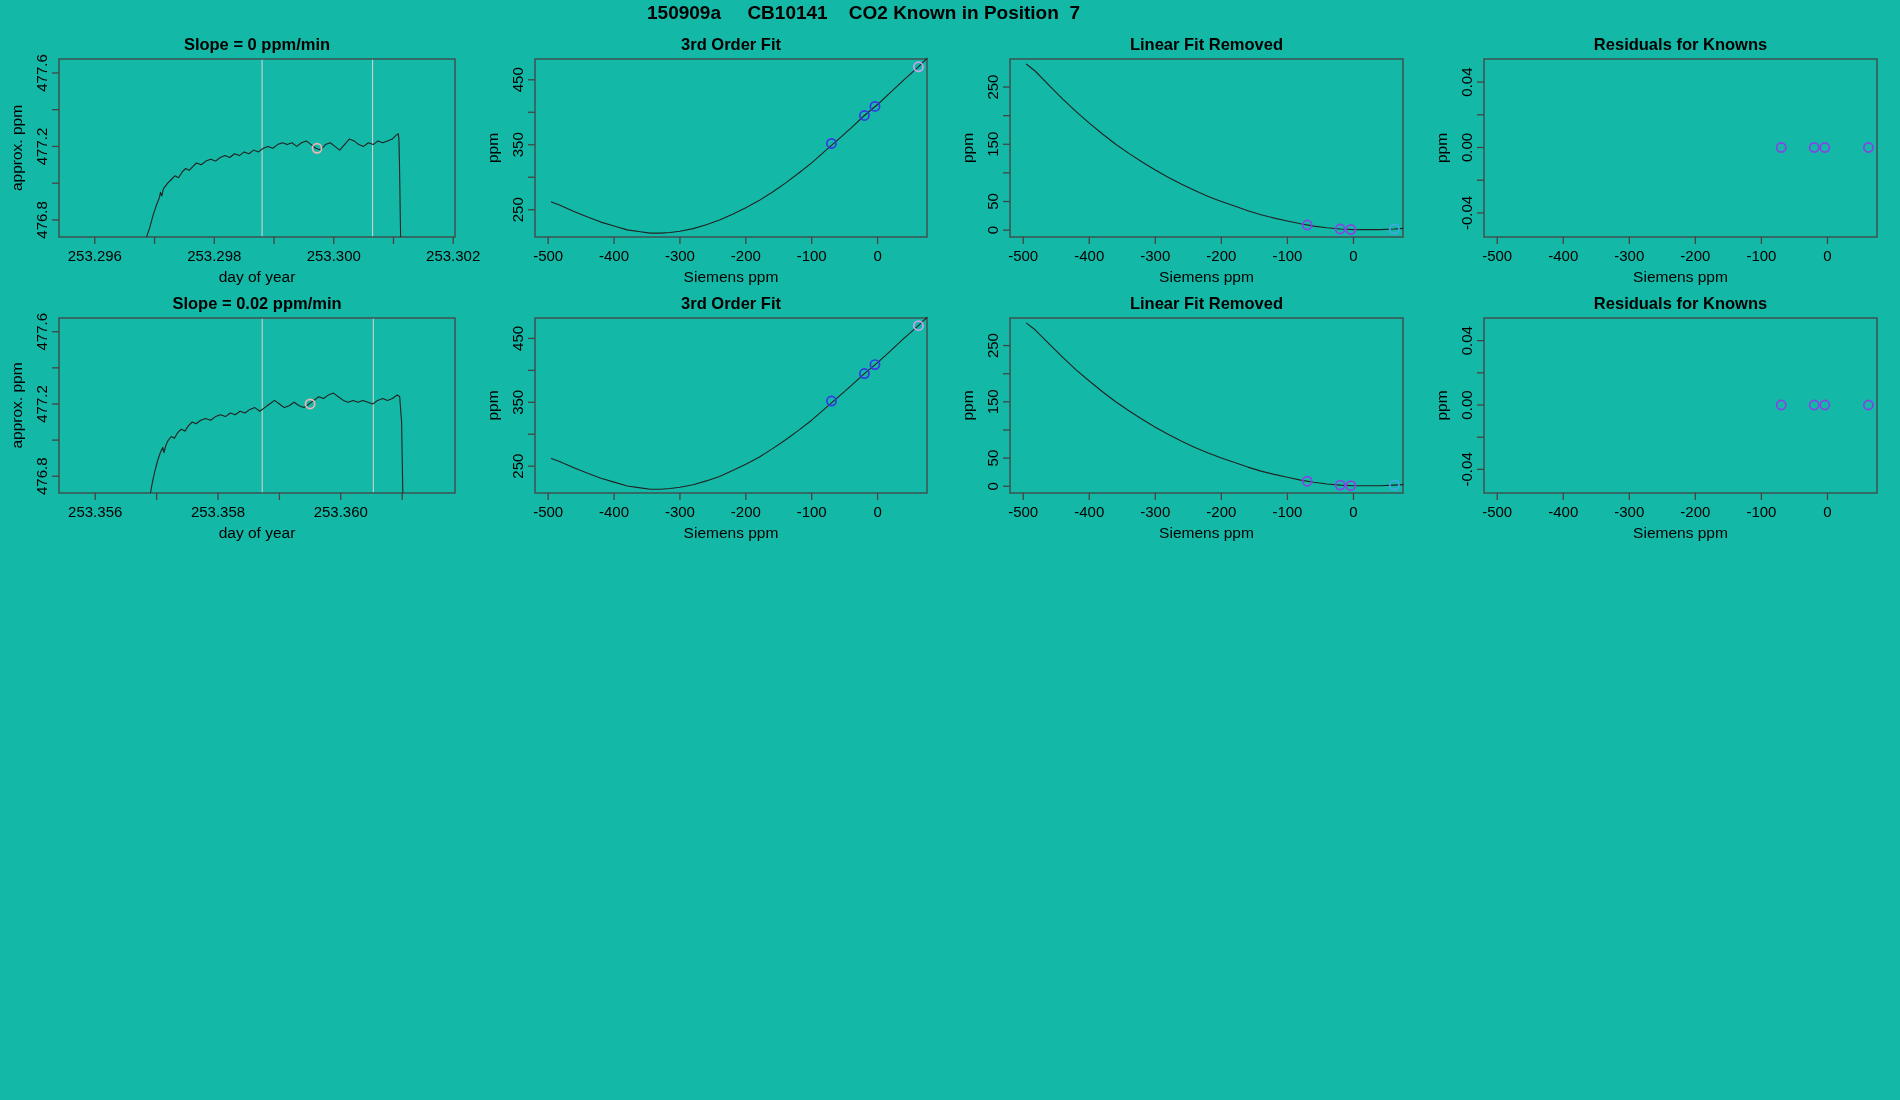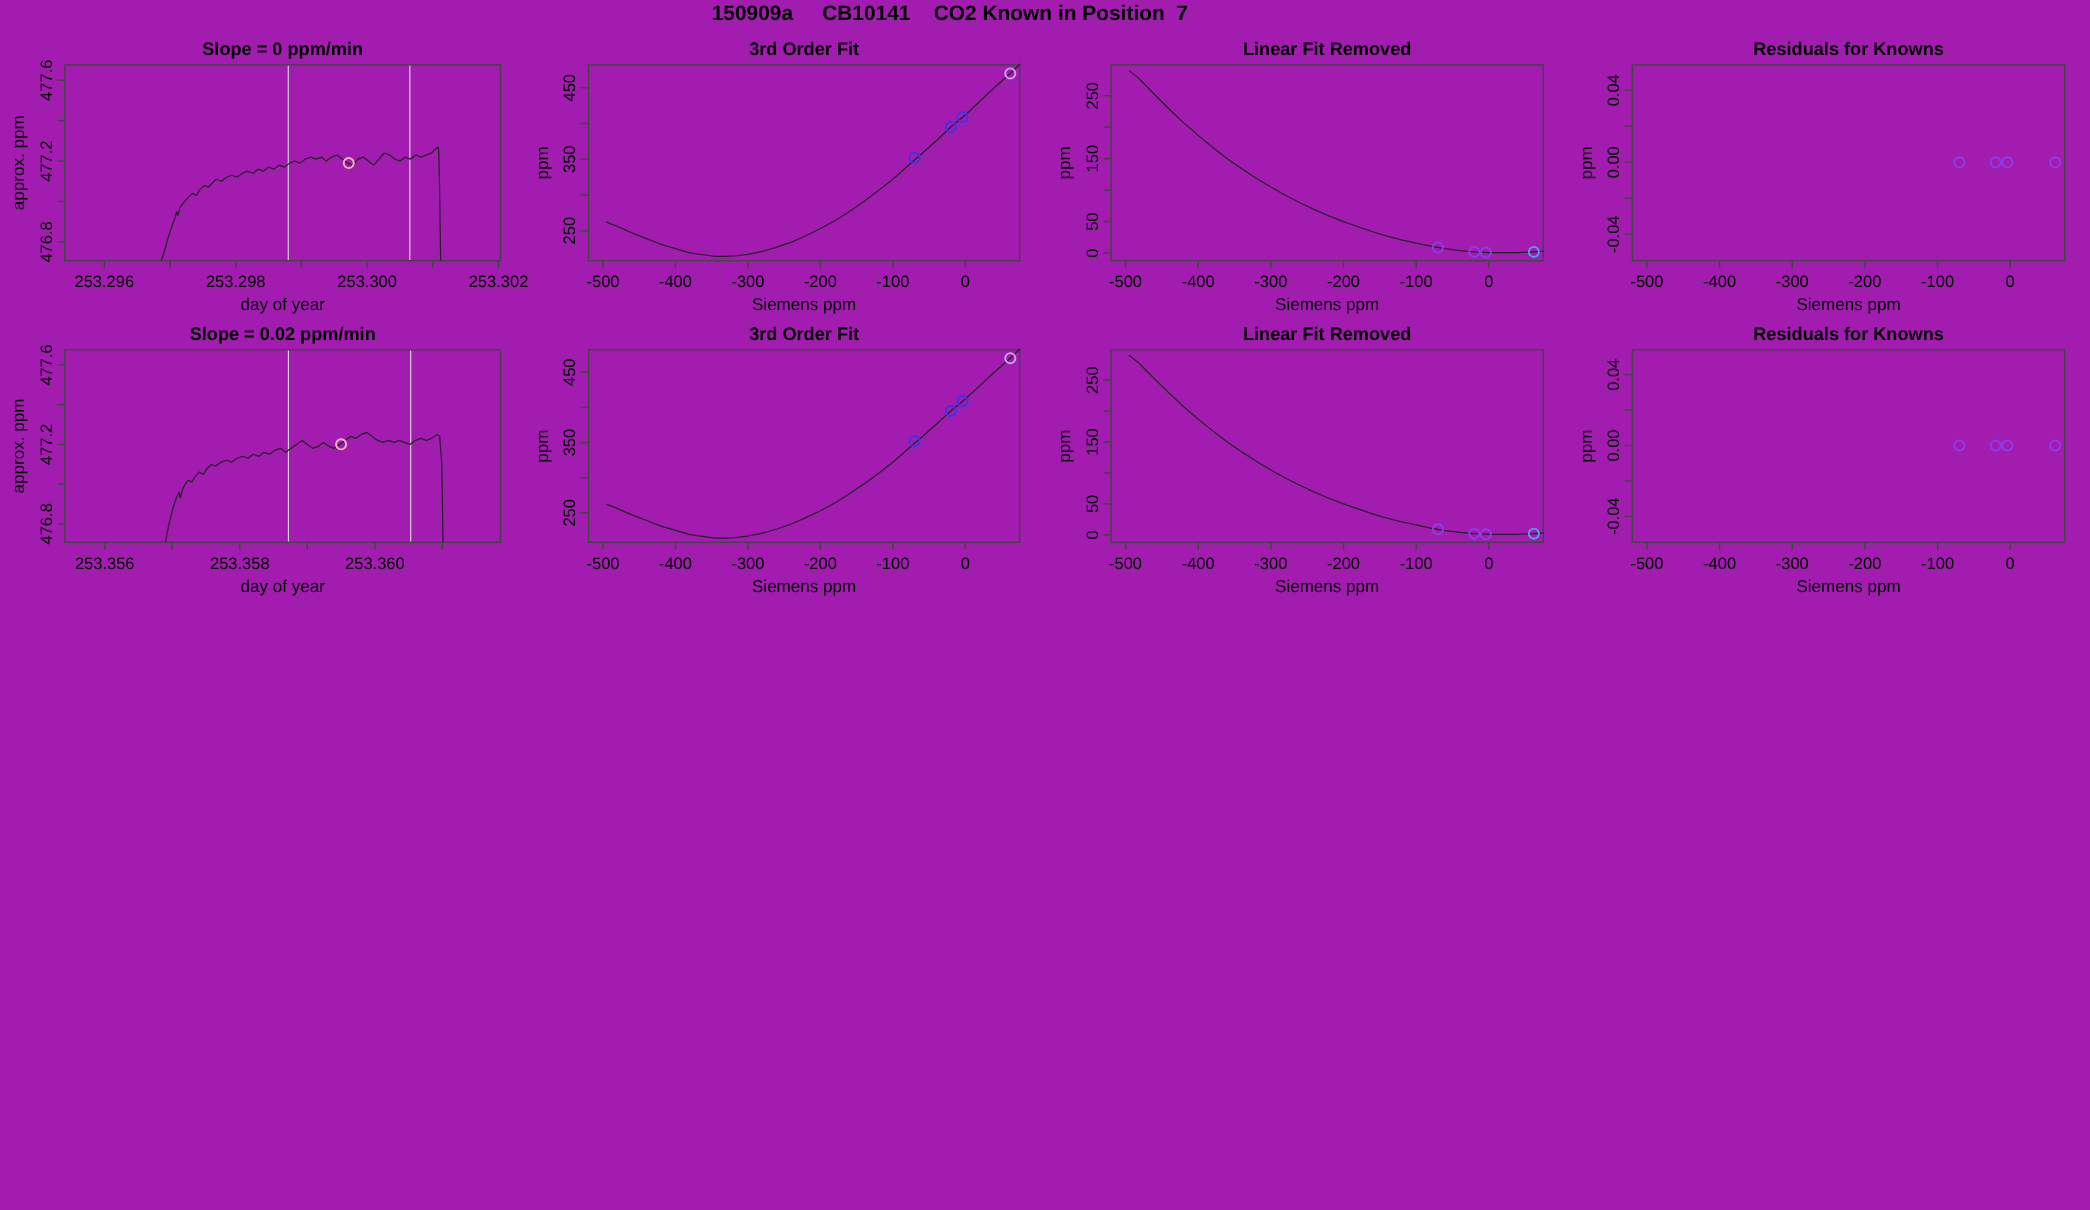--- a/index.html
+++ b/index.html
@@ -1,16 +1,16 @@
 <!DOCTYPE html>
 <html><head>
 <meta charset="utf-8">
 <style>
   html,body{margin:0;padding:0;background:#ffffff;}
-  #page{position:relative;width:1900px;height:1100px;background:#a21caf;overflow:hidden;
+  #page{position:relative;width:1900px;height:1100px;background:#14b8a6;overflow:hidden;
         font-family:"Liberation Sans",sans-serif;}
   #main-title{position:absolute;top:2px;left:0;width:1727px;text-align:center;
               font-size:19px;font-weight:bold;color:#000;white-space:pre;}
   #figure-svg{position:absolute;top:0;left:0;}
   text{font-family:"Liberation Sans",sans-serif;}
 </style>
 </head>
 <body>
 
 <div id="page">

